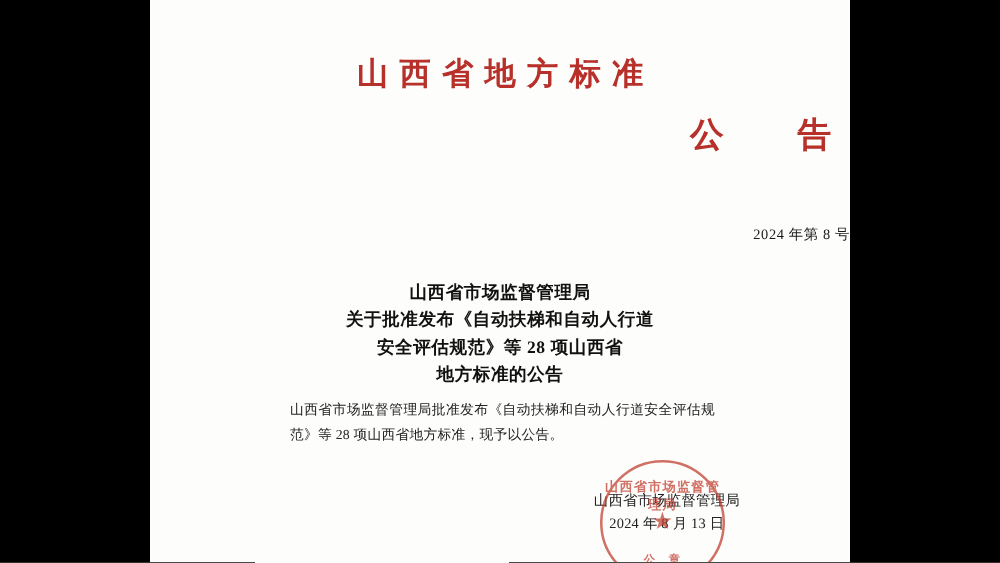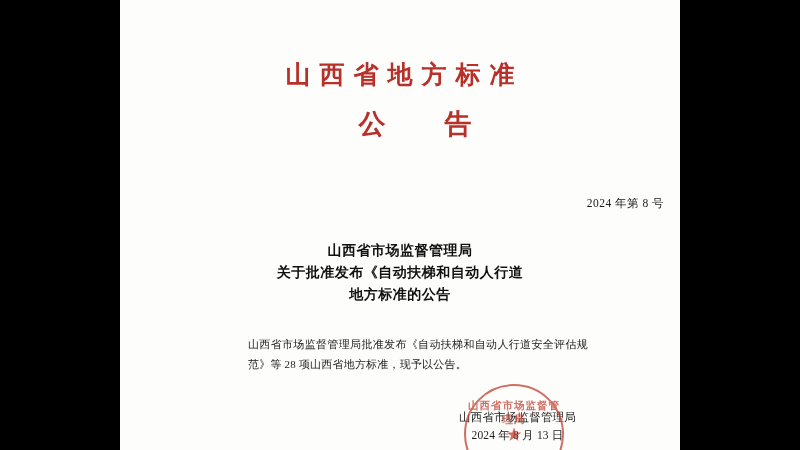--- a/index.html
+++ b/index.html
@@ -16,21 +16,21 @@
     font-family: "Liberation Serif", "DejaVu Serif", serif;
   }
   .doc {
     position: absolute;
     left: 120px;
     top: 0;
     width: 560px;
     height: 450px;
     background: #fdfdfb;
     box-sizing: border-box;
-    padding: 16px;
+    padding: 0;
   }
   .inner {
     position: relative;
     width: 100%;
     height: 100%;
   }
   .title-main {
     position: absolute;
     top: 42px;
     left: 0;
@@ -39,23 +39,23 @@
     color: #b7302a;
     font-size: 25px;
     font-weight: bold;
     letter-spacing: 9px;
     text-indent: 9px;
     font-family: "Liberation Serif", "DejaVu Serif", serif;
   }
   .title-sub {
     position: absolute;
     top: 90px;
-    left: 15px;
+    left: 1px;
     width: 100%;
-    text-align: center;
+    text-align: right;
     color: #b7302a;
     font-size: 27px;
     font-weight: bold;
     letter-spacing: 16px;
     text-indent: 16px;
   }
   .issue-no {
     position: absolute;
     top: 180px;
     left: 0;
@@ -155,20 +155,21 @@
     <div class="inner">
 
       <div class="title-main">山西省地方标准</div>
       <div class="title-sub">公　告</div>
 
       <div class="issue-no">2024 年第 8 号</div>
 
       <div class="heading">
         <div>山西省市场监督管理局</div>
         <div>关于批准发布《自动扶梯和自动人行道</div>
+        <div>安全评估规范》等 28 项山西省</div>
         <div>地方标准的公告</div>
       </div>
 
       <div class="body-text">
         <div class="p1">山西省市场监督管理局批准发布《自动扶梯和自动人行道安全评估规范》等 28 项山西省地方标准，现予以公告。</div>
       </div>
 
       <div class="signature">
         <div>山西省市场监督管理局</div>
         <div>2024 年 8 月 13 日</div>

